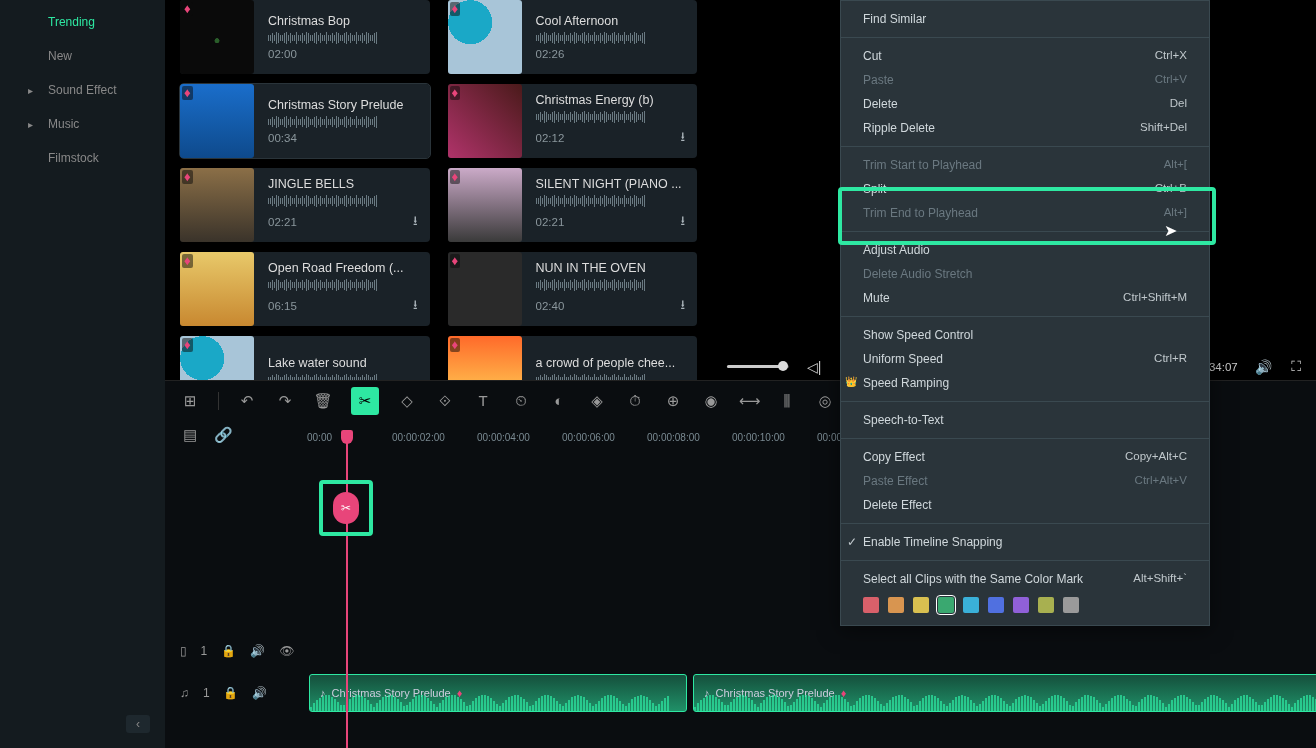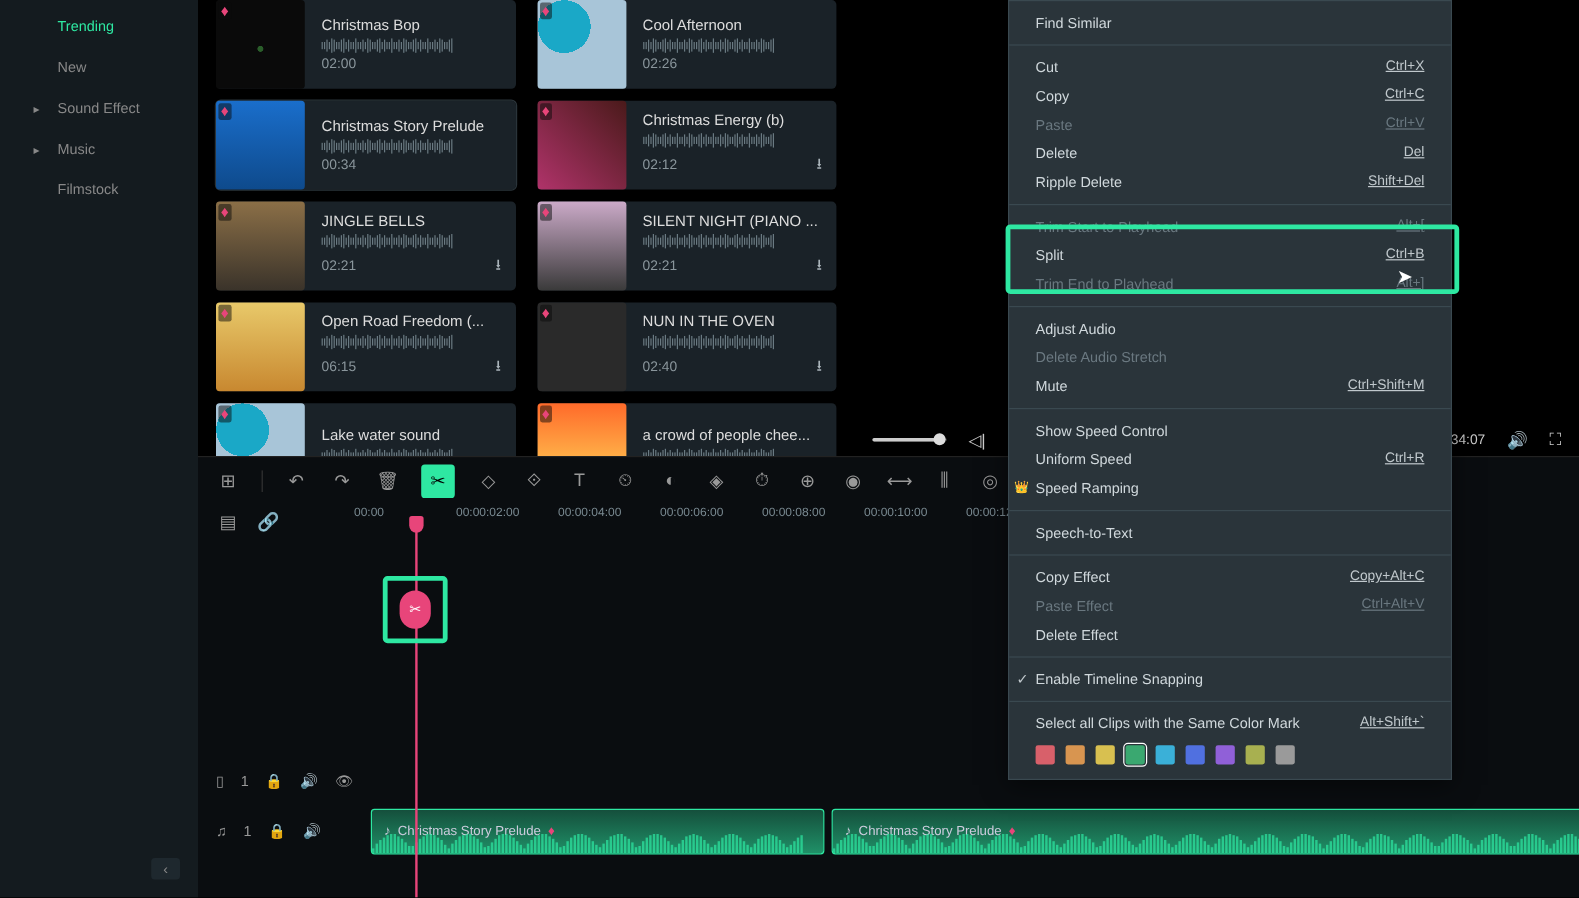--- a/index.html
+++ b/index.html
@@ -48,21 +48,21 @@
 .time-disp { color: #ccc; font-size: 11.5px; }
 
 .timeline-toolbar { height: 40px; background: #0a0d10; border-top: 1px solid #222; display: flex; align-items: center; padding: 0 15px; gap: 18px; }
 .tl-sep { width: 1px; height: 18px; background: #333; }
 .tl-btn { color: #999; cursor: pointer; font-size: 15px; width: 20px; text-align: center; }
 .tl-btn.hl { background: #2ee8a2; border: 3px solid #2ee8a2; border-radius: 3px; color: #000; width: 28px; height: 28px; display: flex; align-items: center; justify-content: center; }
 
 .timeline-ruler { height: 30px; background: #0a0d10; position: relative; display: flex; align-items: center; padding-left: 15px; }
 .ruler-icons { display: flex; gap: 14px; width: 115px; }
 .ruler-track { flex: 1; height: 30px; position: relative; display: flex; }
-.ruler-mark { position: absolute; color: #7a8a92; font-size: 10px; top: 2px; }
+.ruler-mark { position: absolute; color: #7a8a92; font-size: 10px; top: 12px; margin-left: 12px; }
 .playhead { position: absolute; left: 346px; top: 430px; width: 2px; bottom: 0; background: #e8457a; z-index: 5; }
 .playhead::before { content: ""; position: absolute; top: 0; left: -5px; width: 12px; height: 14px; background: #e8457a; border-radius: 3px 3px 8px 8px; }
 .split-marker { position: absolute; left: 319px; top: 480px; width: 54px; height: 56px; border: 4px solid #2ee8a2; border-radius: 4px; display: flex; align-items: center; justify-content: center; z-index: 6; }
 .split-marker-inner { width: 26px; height: 32px; background: #e8457a; border-radius: 13px; display: flex; align-items: center; justify-content: center; color: #fff; }
 
 .timeline-body { flex: 1; background: #0a0d10; position: relative; padding-left: 15px; }
 .tl-row { height: 42px; display: flex; align-items: center; gap: 14px; position: relative; }
 .tl-row-head { width: 115px; display: flex; gap: 14px; color: #999; }
 .tl-clips { flex: 1; height: 40px; position: relative; }
 .clip { position: absolute; height: 38px; top: 1px; border-radius: 3px; display: flex; align-items: center; padding: 0 10px; gap: 6px; color: #ccd; font-size: 11px; overflow: hidden; }
@@ -70,21 +70,21 @@
 .clip.a2 { left: 384px; width: 785px; background: linear-gradient(rgba(46,232,162,0.3), rgba(46,232,162,0.6)); border: 1.5px solid #2ee8a2; }
 .clip-wave { position: absolute; left: 0; right: 0; bottom: 0; height: 18px; display: flex; align-items: flex-end; gap: 1px; }
 .clip-wave span { width: 2px; background: rgba(46,232,162,0.7); }
 .heart-s { color: #e8457a; font-size: 11px; }
 
 
 .ctx { position: absolute; left: 840px; top: 0; width: 370px; background: #2a343a; border: 1px solid #3a4950; box-shadow: 0 4px 20px rgba(0,0,0,0.5); z-index: 20; padding: 6px 0; }
 .ctx-item { padding: 5px 22px; display: flex; justify-content: space-between; color: #d0d8dc; cursor: pointer; position: relative; }
 .ctx-item.dis { color: #6a7880; }
 .ctx-sep { height: 1px; background: #3a4950; margin: 6px 0; }
-.ctx-sc { color: #c0c8cc; font-size: 11.5px; text-decoration: underline; }
+.ctx-sc { color: #c0c8cc; font-size: 11.5px; }
 .ctx-item.dis .ctx-sc { color: #6a7880; }
 .ctx-hl { position: absolute; left: 838px; top: 187px; width: 378px; height: 58px; border: 4px solid #2ee8a2; border-radius: 4px; z-index: 21; pointer-events: none; }
 .cursor { position: absolute; left: 1164px; top: 221px; z-index: 22; color: #fff; font-size: 16px; }
 .ctx-check { position: absolute; left: 6px; color: #c0c8cc; }
 .ctx-crown { position: absolute; left: 4px; color: #e8a82a; font-size: 10px; }
 .color-row { padding: 6px 22px; display: flex; gap: 9px; }
 .color-sw { width: 16px; height: 16px; border-radius: 2px; }
 .color-sw.sel { outline: 1.5px solid #fff; outline-offset: 1px; }
 </style>
 </head>
@@ -1229,24 +1229,20 @@
 <div class="ctx" id="ctx-menu">
     <div class="ctx-item">
       <span>Find Similar</span>
       <span></span>
     </div>
     <div class="ctx-sep"></div>
     <div class="ctx-item">
       <span>Cut</span>
       <span class="ctx-sc">Ctrl+X</span>
     </div>
-    <div class="ctx-item">
-      <span>Copy</span>
-      <span class="ctx-sc">Ctrl+C</span>
-    </div>
     <div class="ctx-item dis">
       <span>Paste</span>
       <span class="ctx-sc">Ctrl+V</span>
     </div>
     <div class="ctx-item">
       <span>Delete</span>
       <span class="ctx-sc">Del</span>
     </div>
     <div class="ctx-item">
       <span>Ripple Delete</span>

